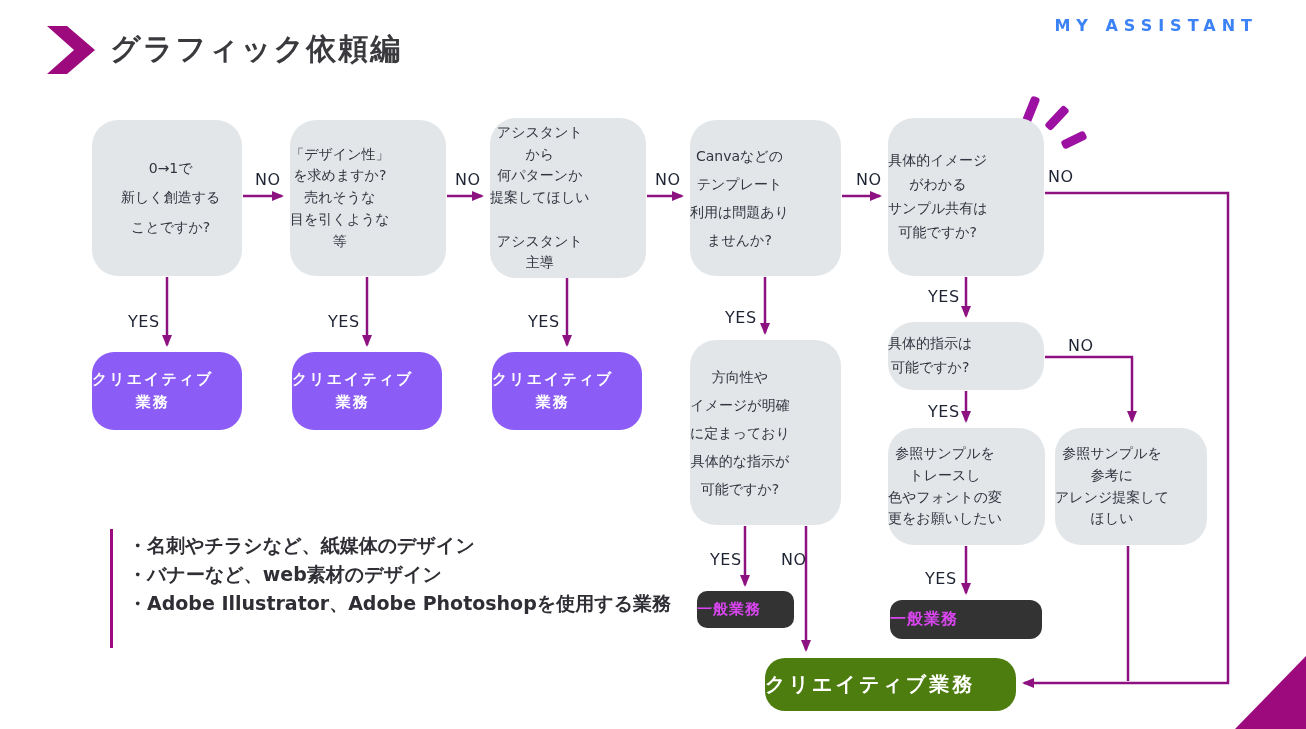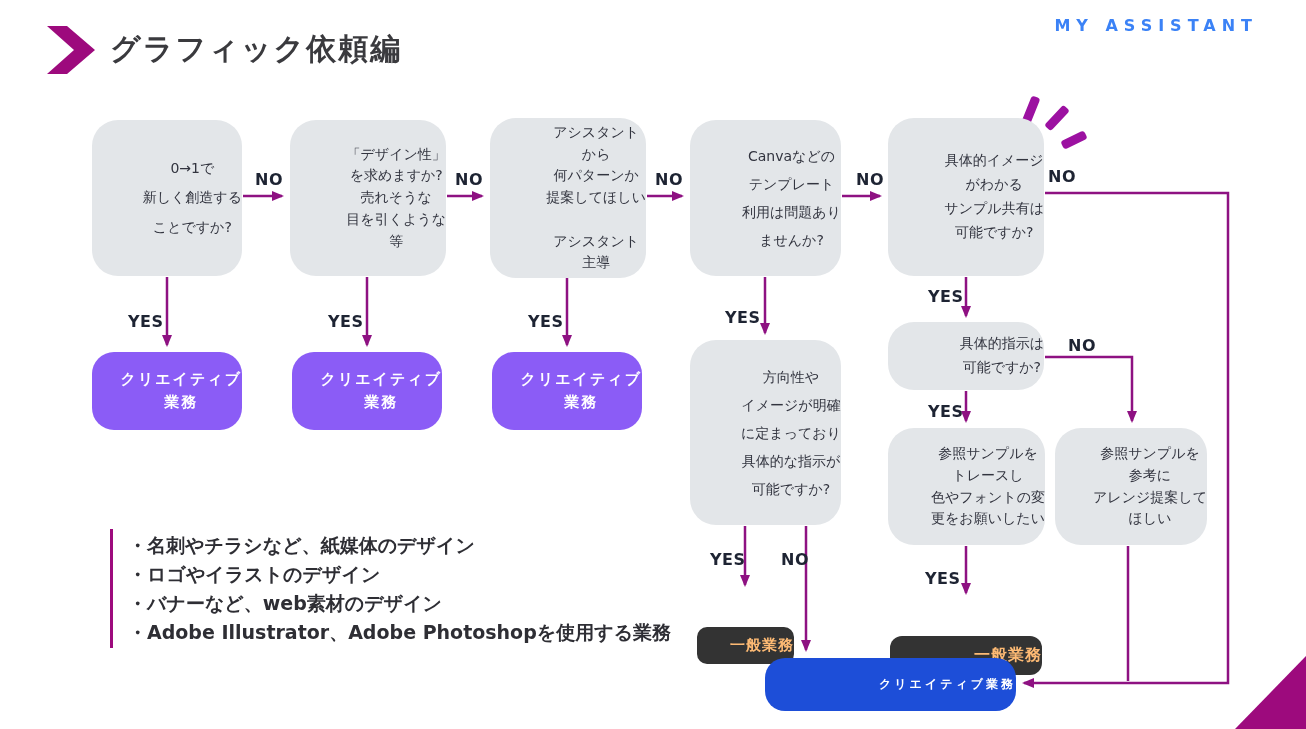--- a/index.html
+++ b/index.html
@@ -6,30 +6,30 @@
   .stage{
     position:relative;width:1306px;height:729px;background:#ffffff;
     font-family:"DejaVu Sans","Liberation Sans",sans-serif;overflow:hidden;
   }
   .svg-layer{position:absolute;left:0;top:0;width:1306px;height:729px;pointer-events:none;}
   
   .chevron{position:absolute;left:47px;top:25px;width:50px;height:50px;}
   .title{position:absolute;left:110px;top:29px;font-size:30px;font-weight:bold;color:#3a3a3e;letter-spacing:2px;}
   .logo{position:absolute;right:48px;top:16px;font-size:16px;font-weight:600;color:#3b82f6;letter-spacing:6px;}
   
-  .node{position:absolute;display:flex;align-items:center;justify-content:flex-end;text-align:center;box-sizing:border-box;}
+  .node{position:absolute;display:flex;align-items:center;justify-content:flex-start;text-align:center;box-sizing:border-box;}
   .node-text{white-space:pre-line;}
   .gray{background:#e3e6e9;color:#32343f;border-radius:26px;font-size:14px;font-weight:500;line-height:1.6;}
   .lh21{line-height:2.1;padding-left:29px;} .lh20{line-height:2.0;} .lh17{line-height:1.7;} .lh155{line-height:1.55;}
   .creative{background:#8b5cf6;color:#ffffff;border-radius:22px;font-size:15px;font-weight:bold;letter-spacing:2px;line-height:1.55;}
-  .creative-final{background:#1d4ed8;color:#ffffff;border-radius:20px;font-size:12px;font-weight:bold;letter-spacing:3px;}
-  .general{background:#333333;color:#fdba74;font-weight:bold;letter-spacing:1px;margin-top:36px;}
+  .creative-final{background:#4d7c0f;color:#ffffff;border-radius:20px;font-size:20px;font-weight:bold;letter-spacing:3px;}
+  .general{background:#333333;color:#d946ef;font-weight:bold;letter-spacing:1px;}
   .g1{border-radius:10px;font-size:15px;} .g2{border-radius:12px;font-size:16px;}
   
-  .lbl{position:absolute;font-size:16px;font-weight:bold;color:#1e2433;letter-spacing:0.5px;}
+  .lbl{position:absolute;font-size:16px;font-weight:normal;color:#1e2433;letter-spacing:0.5px;}
   
   .examples-title{position:absolute;left:95px;top:466px;font-size:34px;font-weight:bold;color:#2e2e33;letter-spacing:1px;}
   .examples-bar{position:absolute;left:110px;top:529px;width:3px;height:119px;background:#9d0a7d;}
   .examples-list{position:absolute;left:128px;top:531px;font-size:19px;font-weight:600;color:#2e2e34;line-height:29px;}
 </style>
 </head>
 <body>
 
 <div class="stage">
 
@@ -164,18 +164,17 @@
   <div class="lbl" style="left:928px;top:287px">YES</div>
   <div class="lbl" style="left:710px;top:550px">YES</div>
   <div class="lbl" style="left:781px;top:550px">NO</div>
   <div class="lbl" style="left:928px;top:402px">YES</div>
   <div class="lbl" style="left:1068px;top:336px">NO</div>
   <div class="lbl" style="left:925px;top:569px">YES</div>
 
   <div class="examples-bar"></div>
   <div class="examples-list">
     <div>・名刺やチラシなど、紙媒体のデザイン</div>
-    <div>・ロゴやイラストのデザイン</div>
     <div>・バナーなど、web素材のデザイン</div>
     <div>・Adobe Illustrator、Adobe Photoshopを使用する業務</div>
   </div>
 
 </div>
 
 </body></html>

